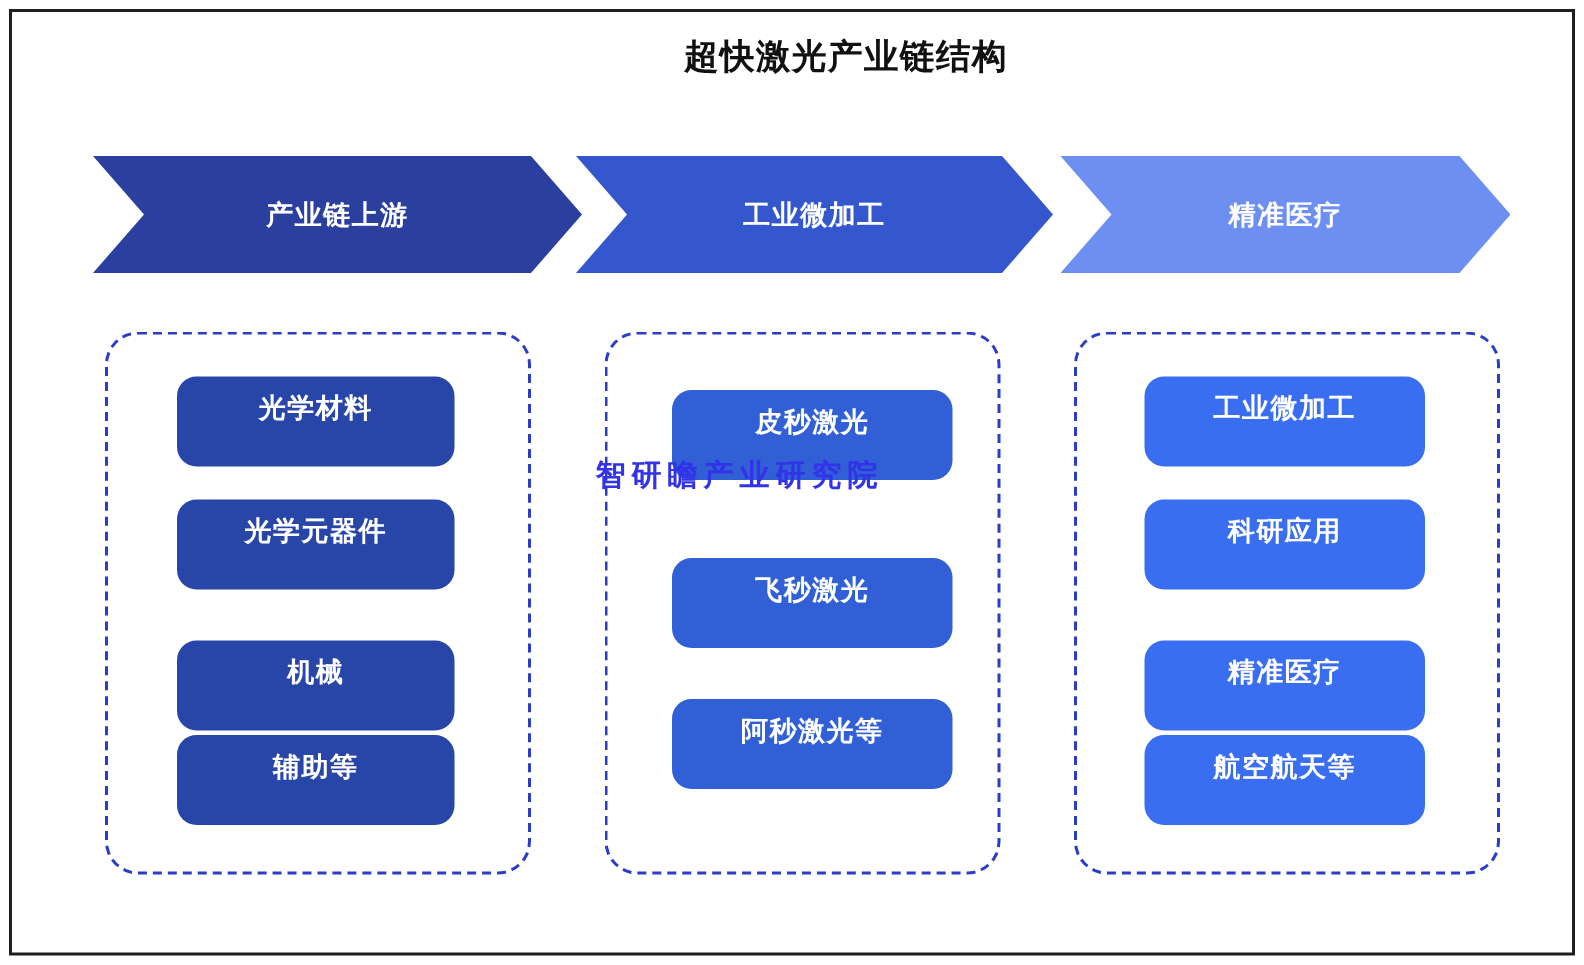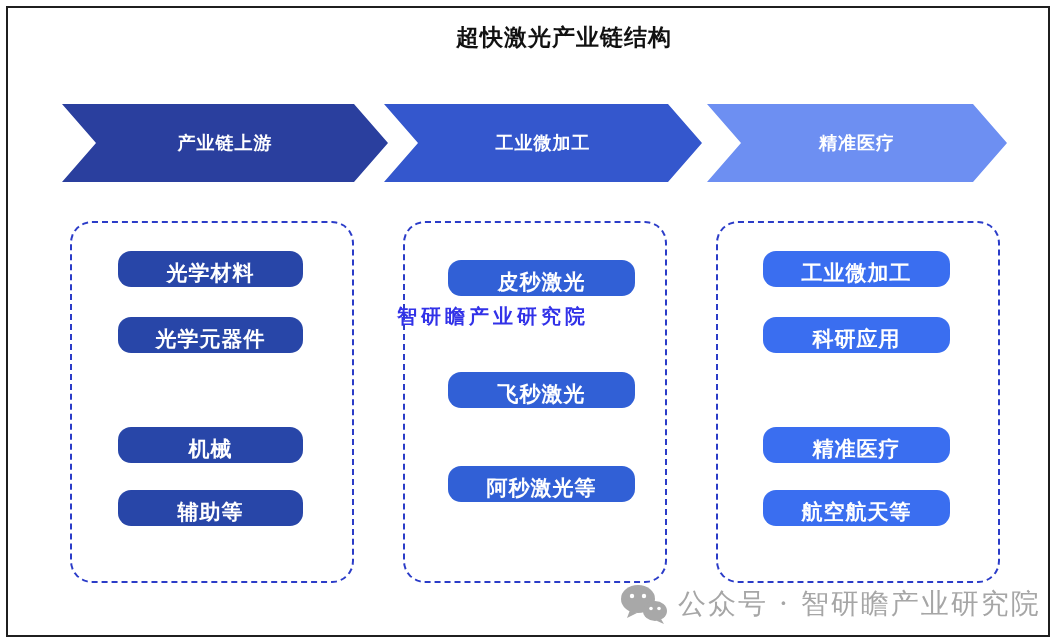--- a/index.html
+++ b/index.html
@@ -37,29 +37,29 @@
     position:absolute; top:221px; height:358px;
     border:2px dashed var(--dashed-border,#2b3cc8);
     border-radius:22px;
     background:transparent;
   }
   .group.up   {left:70px;  width:280px;}
   .group.mid  {left:403px; width:260px;}
   .group.down {left:716px; width:280px;}
   
   .box{
-    position:absolute; height:36px; line-height:43px;
+    position:absolute; height:60px; line-height:43px;
     border-radius:13px;
-    color:#ffffff; font-size:21px; font-weight:bold;
+    color:#ffffff; font-size:18px; font-weight:bold;
     text-align:center; letter-spacing:1px;
   }
   .box.c1{left:118px; width:185px; background:var(--box-upstream,#2846a8);}
   .box.c2{left:448px; width:187px; background:var(--box-midstream,#3160d6);}
   .box.c3{left:763px; width:187px; background:var(--box-downstream,#3a6ef0);}
-  .r1a{top:251px;} .r1b{top:317px;} .r1c{top:415px;margin-top:12px;} .r1d{top:490px;}
+  .r1a{top:251px;} .r1b{top:333px;} .r1c{top:415px;margin-top:12px;} .r1d{top:490px;}
   .r2a{top:260px;} .r2b{top:372px;} .r2c{top:466px;}
   
   .watermark{
     position:absolute; left:397px; top:303px;
     font-family:"DejaVu Serif", serif;
     font-size:20px; letter-spacing:4px;
     color:var(--watermark,#3232e8);
     white-space:nowrap;
     font-weight:bold;
   }
@@ -100,26 +100,13 @@
   <div class="box c2 r2b">飞秒激光</div>
   <div class="box c2 r2c">阿秒激光等</div>
 
   <div class="box c3 r1a">工业微加工</div>
   <div class="box c3 r1c">精准医疗</div>
   <div class="box c3 r1b">科研应用</div>
   <div class="box c3 r1d">航空航天等</div>
 
   <div class="watermark">智研瞻产业研究院</div>
 
-  <div class="footer">
-    <svg class="wechat" viewBox="0 0 48 40" xmlns="http://www.w3.org/2000/svg">
-      <ellipse cx="18" cy="15" rx="17" ry="14" fill="#a8a8a8"></ellipse>
-      <path d="M10 26 L7 34 L17 29 Z" fill="#a8a8a8"></path>
-      <circle cx="12" cy="12" r="2.2" fill="#ffffff"></circle>
-      <circle cx="24" cy="12" r="2.2" fill="#ffffff"></circle>
-      <ellipse cx="35" cy="27" rx="12" ry="10" fill="#a8a8a8"></ellipse>
-      <path d="M41 35 L44 40 L36 36.5 Z" fill="#a8a8a8"></path>
-      <circle cx="31" cy="24.5" r="1.8" fill="#ffffff"></circle>
-      <circle cx="39" cy="24.5" r="1.8" fill="#ffffff"></circle>
-    </svg>
-    <span class="label">公众号 · 智研瞻产业研究院</span>
-  </div>
 </div>
 
 </body></html>

